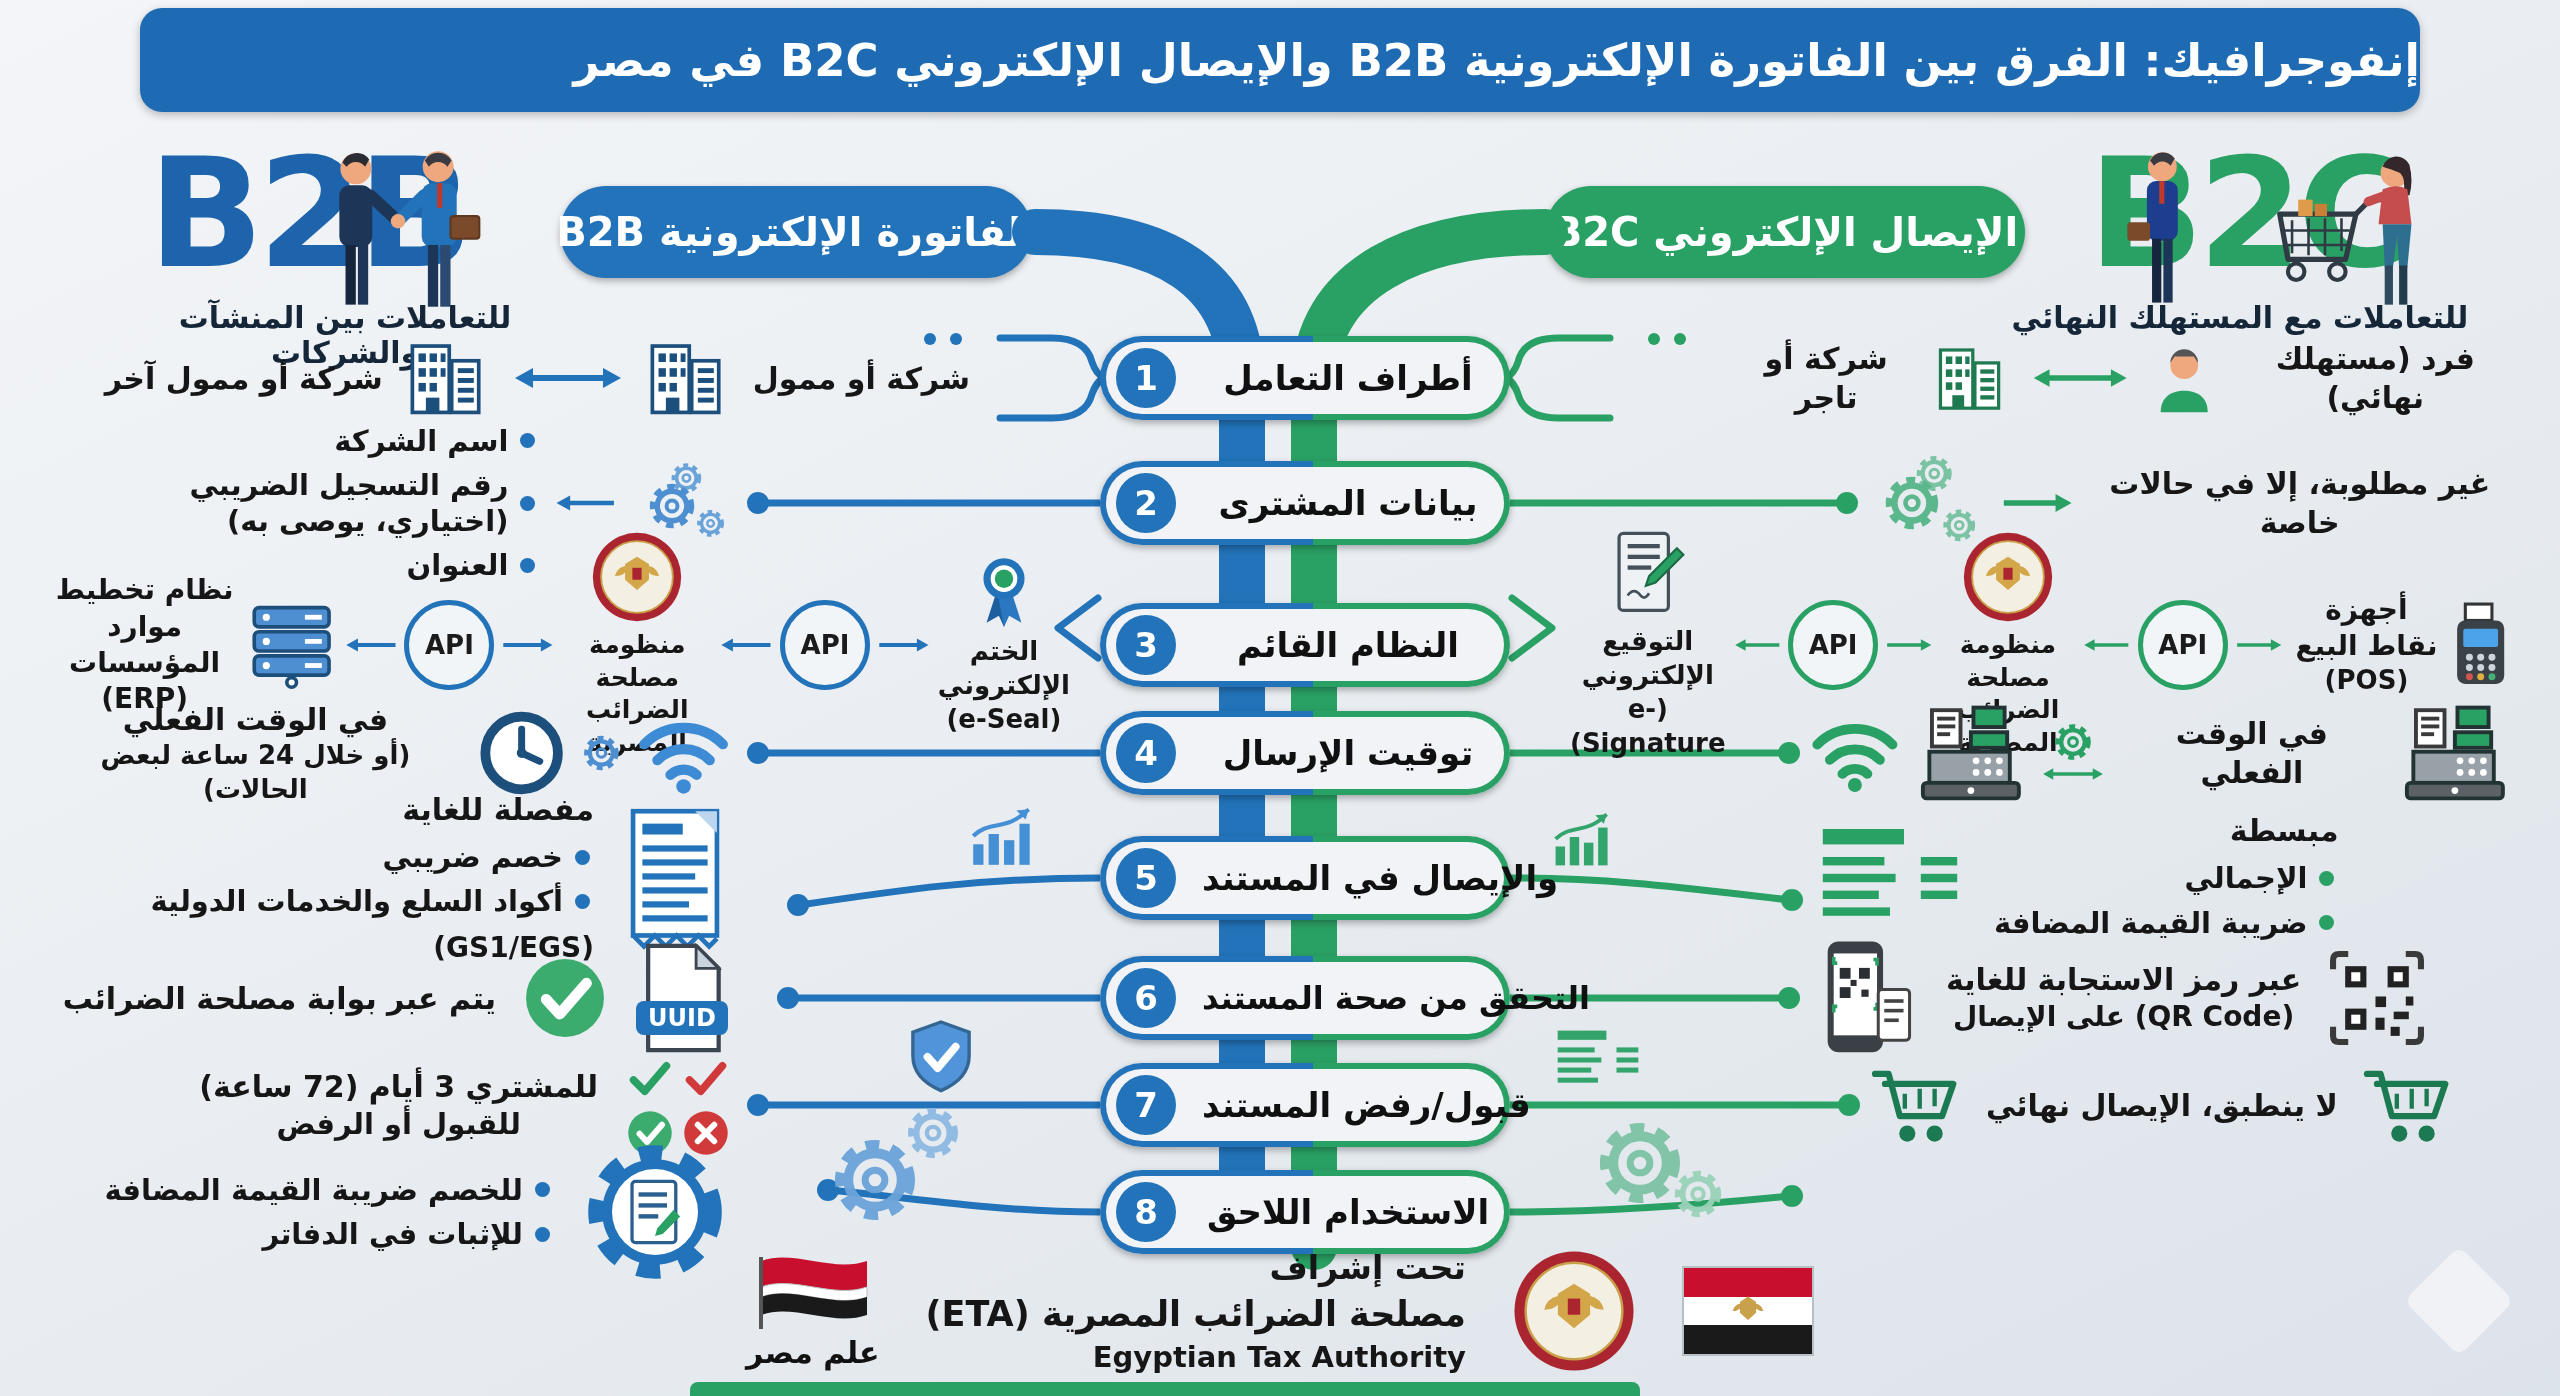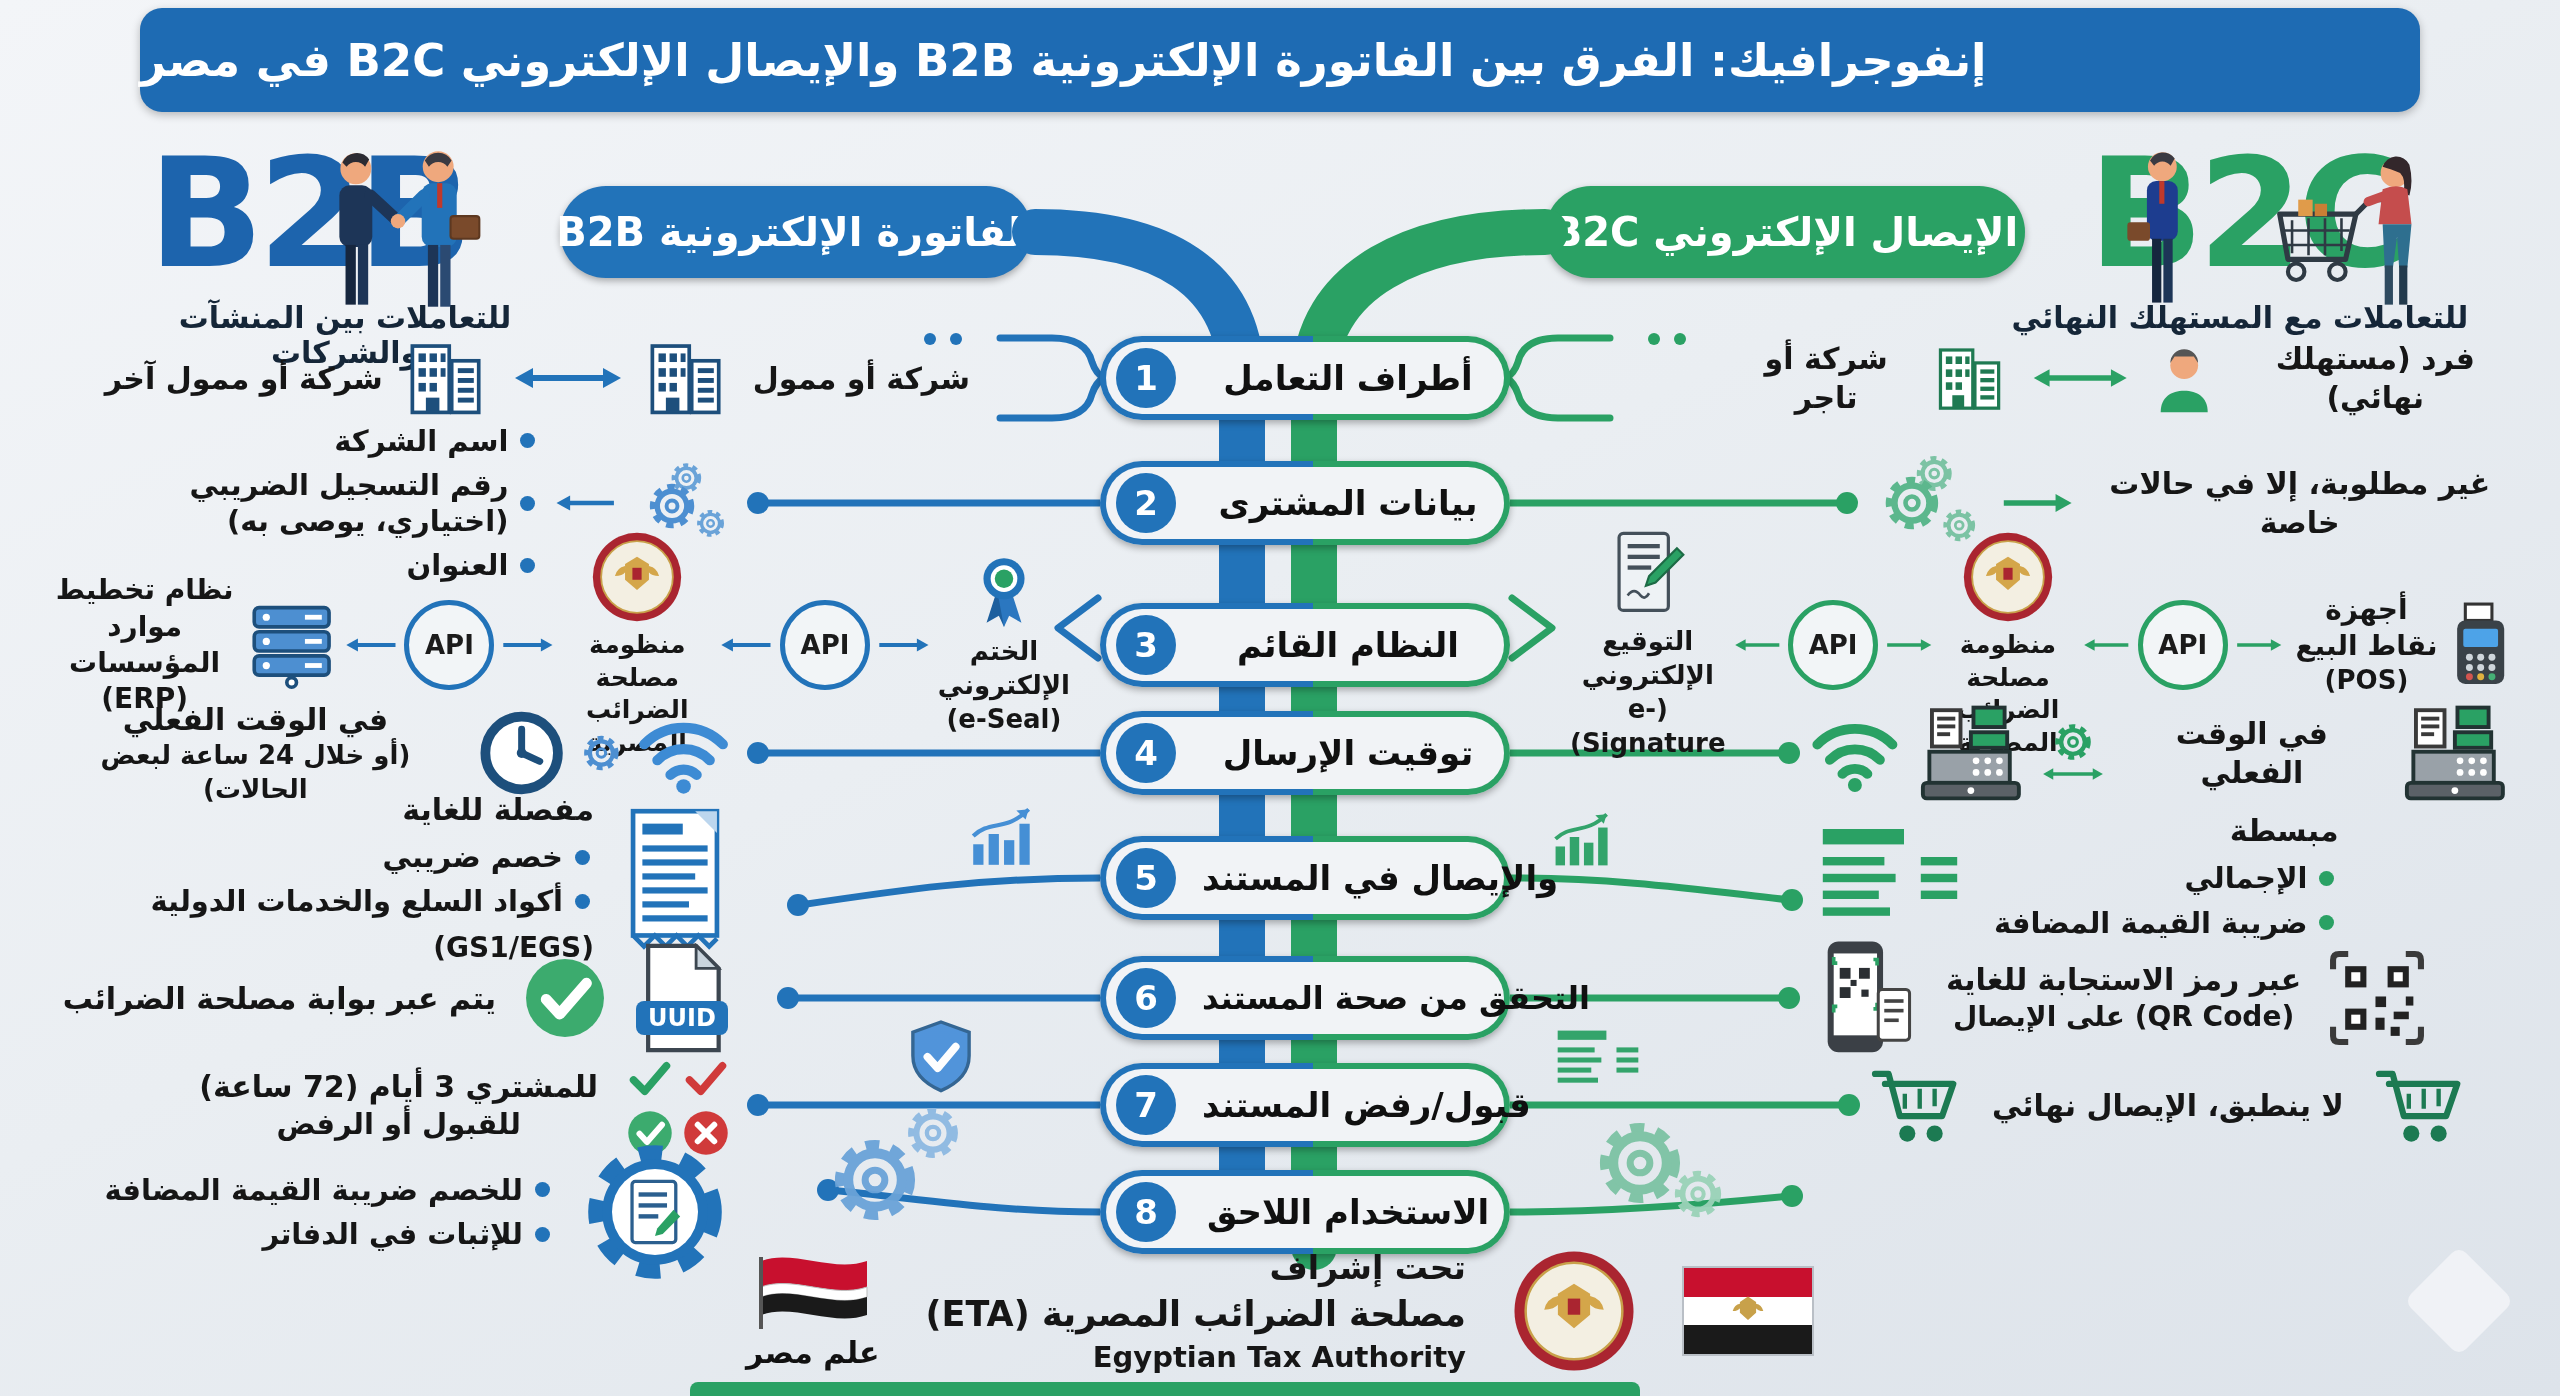--- a/index.html
+++ b/index.html
@@ -3,21 +3,21 @@
 <meta charset="utf-8">
 <style>
   html,body{margin:0;padding:0;background:#dfe3e9;}
   .stage{position:relative;width:2560px;height:1396px;overflow:hidden;
     background:linear-gradient(155deg,#f3f5f8 0%,#eaeef2 45%,#dde3ea 100%);
     font-family:"DejaVu Sans","Liberation Sans",sans-serif;color:#161616;}
   svg{display:block}
   .abs{position:absolute}
   
   .titlebar{position:absolute;left:140px;top:8px;width:2280px;height:104px;background:#1e6bb3;
-    border-radius:22px;display:flex;align-items:center;justify-content:flex-start;box-shadow:0 3px 8px rgba(0,0,0,.25);}
+    border-radius:22px;display:flex;align-items:center;justify-content:flex-end;box-shadow:0 3px 8px rgba(0,0,0,.25);}
   .titlebar span{color:#fff;font-weight:bold;font-size:45px;direction:rtl;white-space:nowrap;}
   
   .acro{position:absolute;top:138px;font-size:152px;font-weight:bold;letter-spacing:-6px;line-height:1;}
   .acro.b{color:#1d64ad;left:148px;}
   .acro.g{color:#2aa164;left:2088px;}
   .hpill{position:absolute;top:186px;height:92px;border-radius:52px;display:flex;align-items:center;justify-content:center;box-shadow:0 3px 7px rgba(0,0,0,.3);}
   .hpill span{color:#fff;font-weight:bold;font-size:40px;direction:rtl;white-space:nowrap;padding:0 40px;}
   .hsub{position:absolute;top:300px;font-weight:bold;font-size:30px;color:#152638;text-align:center;direction:rtl;}
   
   .lines{position:absolute;left:0;top:0;z-index:1;}
@@ -740,21 +740,21 @@
       </div>
     </div>
     <div class="center">
         <div class="pill">
           <div class="pin">
       <span class="num">7</span>
       <span class="plbl">قبول/رفض المستند</span>
     </div>
         </div>
       </div>
-    <div class="zr" style="gap:30px">
+    <div class="zr" style="gap:24px">
       <svg width="92" height="82" color="#1c7a52">
           <use href="#s-cart"></use>
         </svg>
       <span class="lbl">لا ينطبق، الإيصال نهائي</span>
       <svg width="92" height="82" color="#1c7a52">
           <use href="#s-cart"></use>
         </svg>
     </div>
   </div>
 

